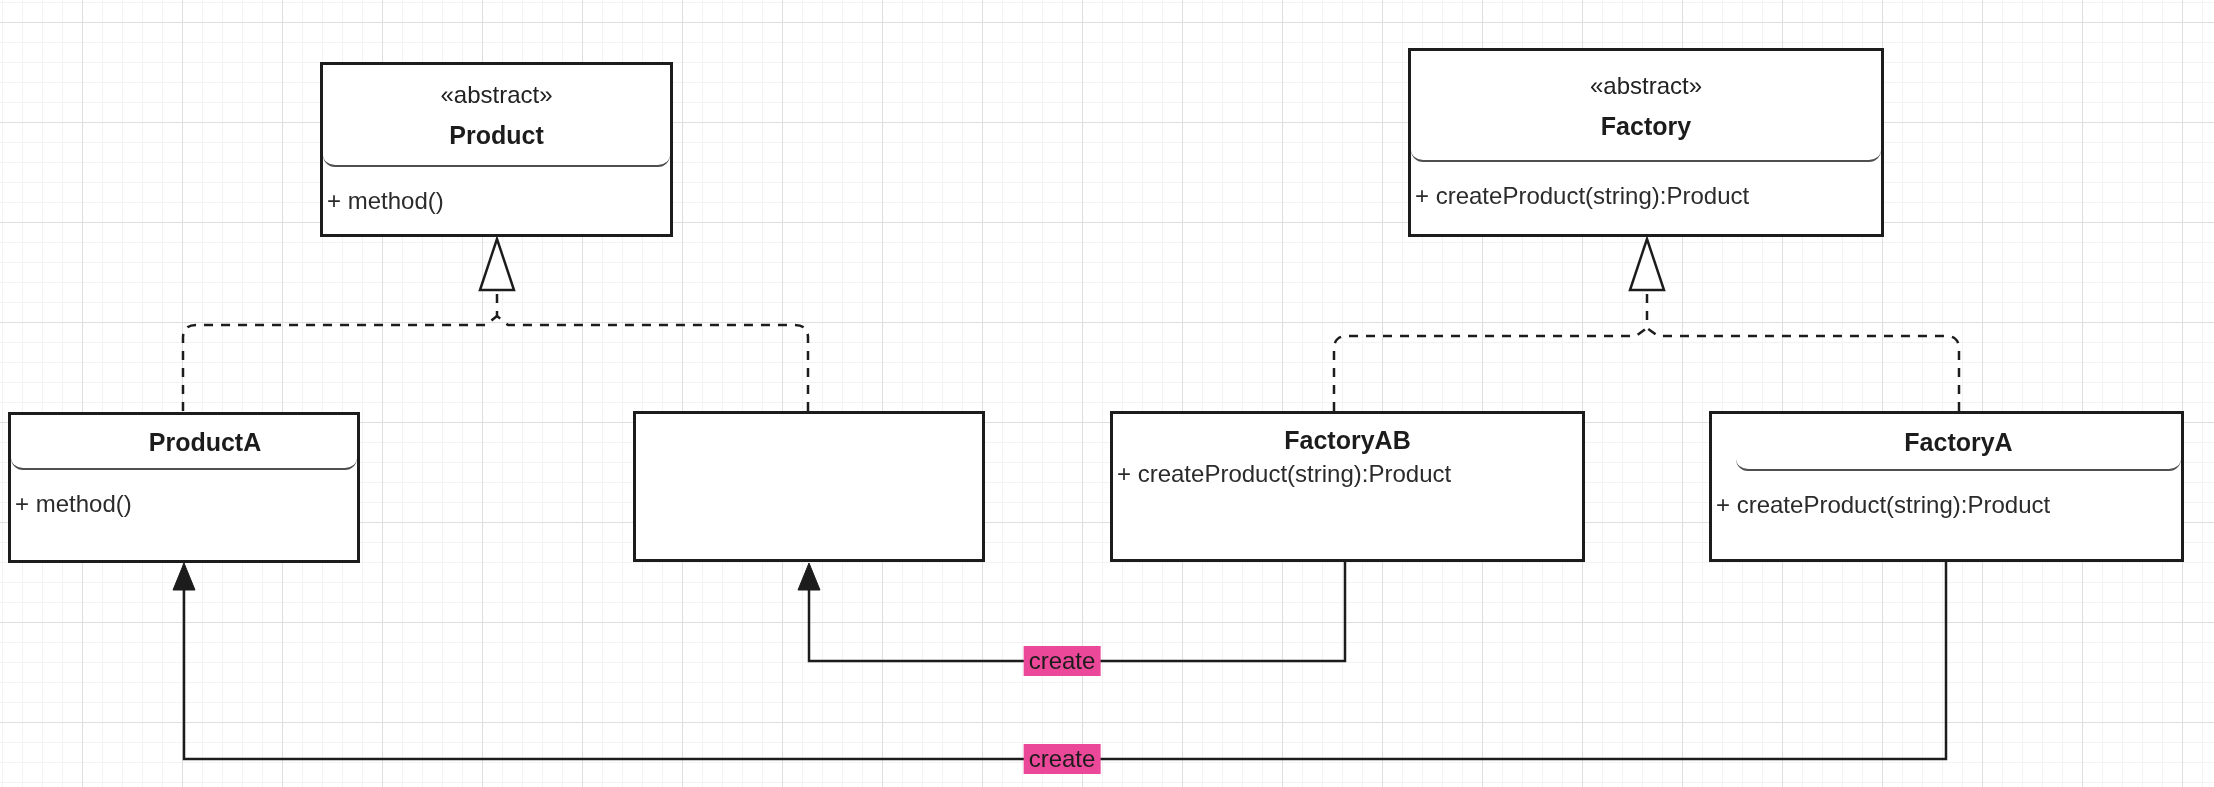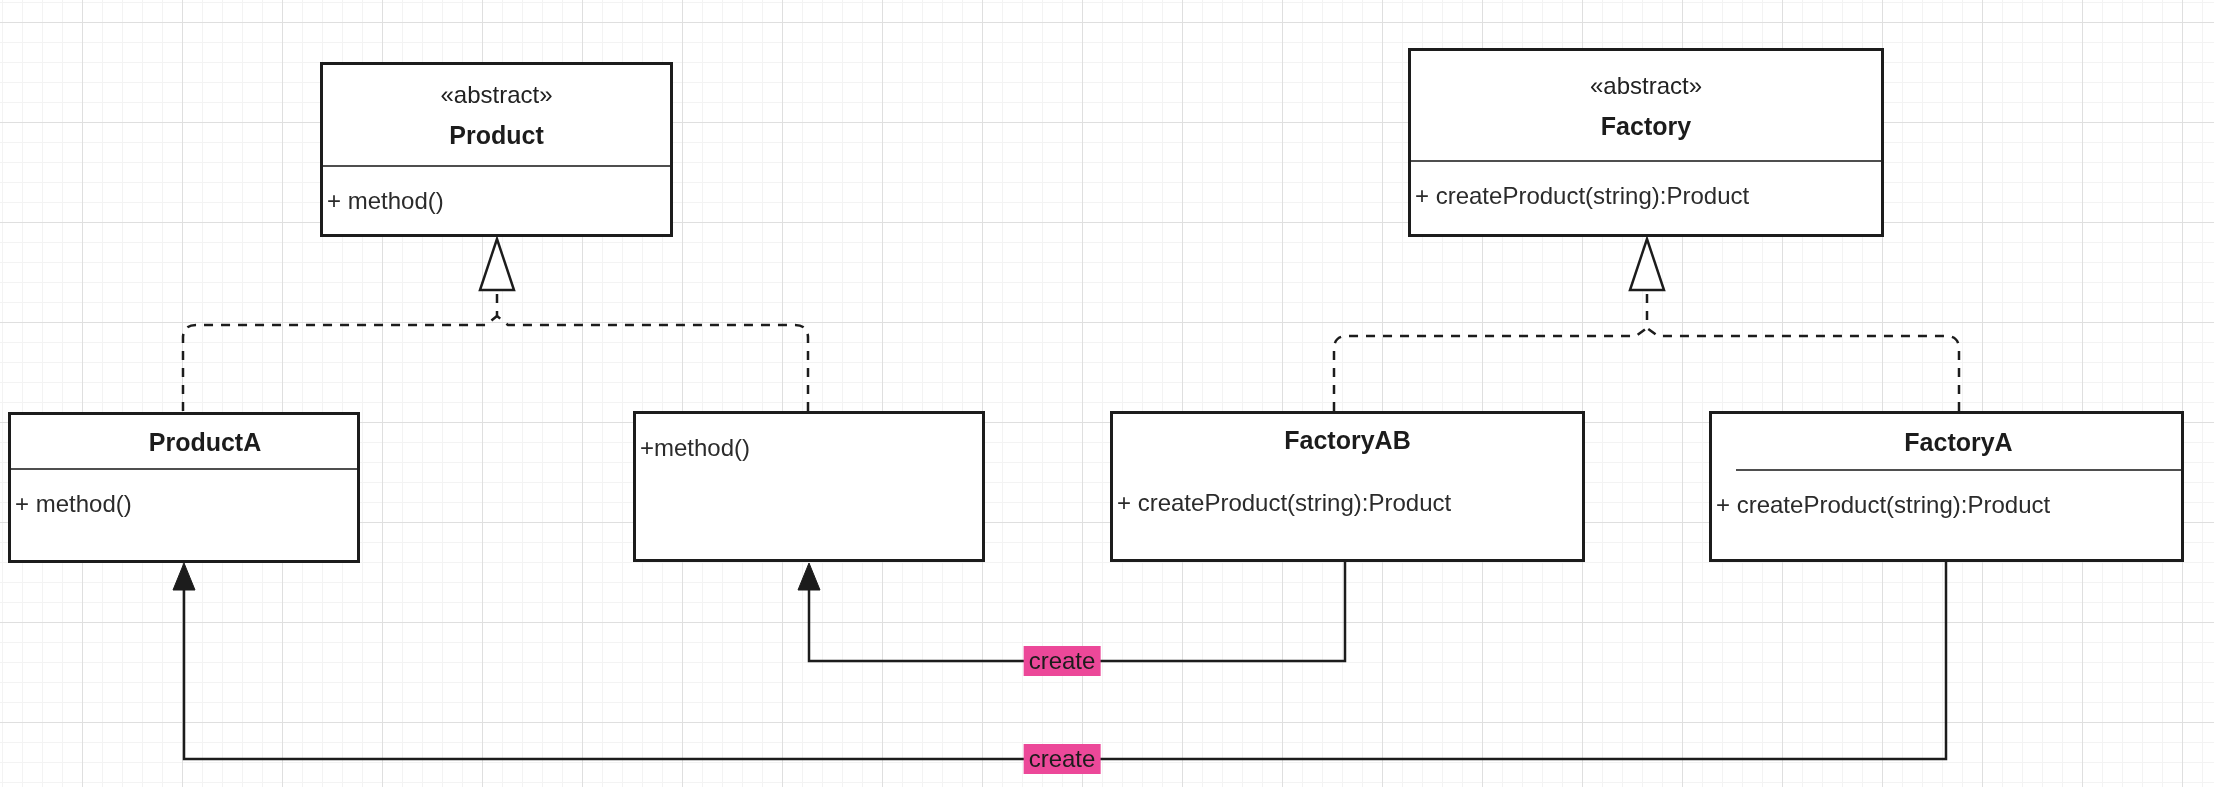--- a/index.html
+++ b/index.html
@@ -18,21 +18,21 @@
   #edges { position: absolute; left: 0; top: 0; z-index: 1; }
   .uml-box {
     position: absolute; background: #ffffff; border: 3px solid #1c1c1c;
     box-sizing: border-box; z-index: 2; display: flex; flex-direction: column;
     color: #1c1c1c;
   }
   .uml-title {
     display: flex; flex-direction: column; align-items: center; justify-content: center;
     font-weight: bold; font-size: 25px; line-height: 40px; flex: none;
   }
-  .with-divider { border-bottom: 2px solid #4f4f4f; }
+  .with-divider { border-bottom: 2px solid #4f4f4f; border-radius: 12px; }
   .stereotype { font-weight: normal; font-size: 24px; color: #222222; }
   .uml-members {
     font-size: 24px; color: #2b2b2b; text-align: left;
     padding: 20px 4px 0 4px; line-height: 28px; flex: 1 1 auto; border-radius: 12px;
   }
   .uml-members.tight { padding-top: 0; }
   .edge-label {
     position: absolute; z-index: 3; font-size: 24px; color: #1c1c1c;
     background: #ec4899; padding: 1px 5px; transform: translate(-50%, -50%);
     white-space: nowrap;
@@ -77,24 +77,23 @@
 </div>
 
 <div class="uml-box" style="left:8px; top:412px; width:352px; height:151px;">
   <div class="uml-title with-divider" style="height:53px;padding-left:42px;">
     <span>ProductA</span>
   </div>
   <div class="uml-members">+ method()</div>
 </div>
 
 <div class="uml-box" style="left:633px; top:411px; width:352px; height:151px;">
-  <div class="uml-members">+method()</div>
 </div>
 
-<div class="uml-box" style="left:1110px; top:411px; width:475px; height:151px;gap:29px;">
+<div class="uml-box" style="left:1110px; top:411px; width:475px; height:151px;">
   <div class="uml-title" style="height:auto; padding-top:6px;">
     <span>FactoryAB</span>
   </div>
   <div class="uml-members tight">+ createProduct(string):Product</div>
 </div>
 
 <div class="uml-box" style="left:1709px; top:411px; width:475px; height:151px;">
   <div class="uml-title with-divider" style="height:55px;margin-left:24px;">
     <span>FactoryA</span>
   </div>

